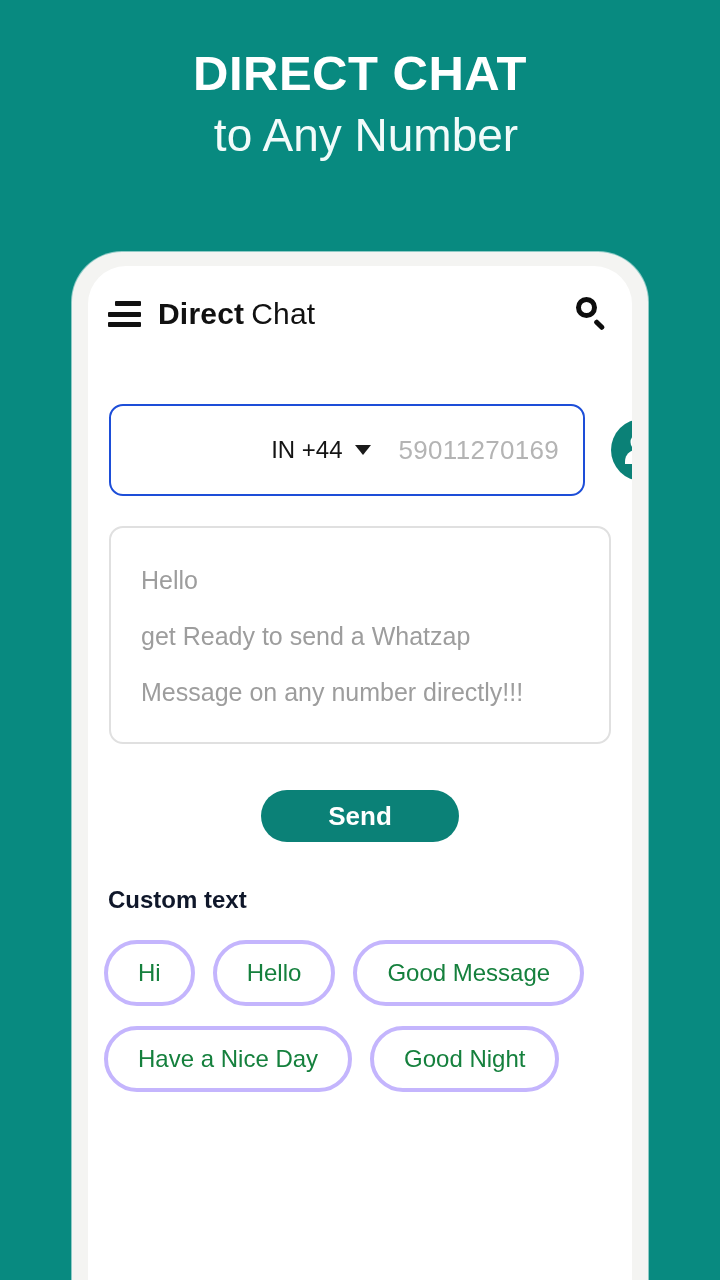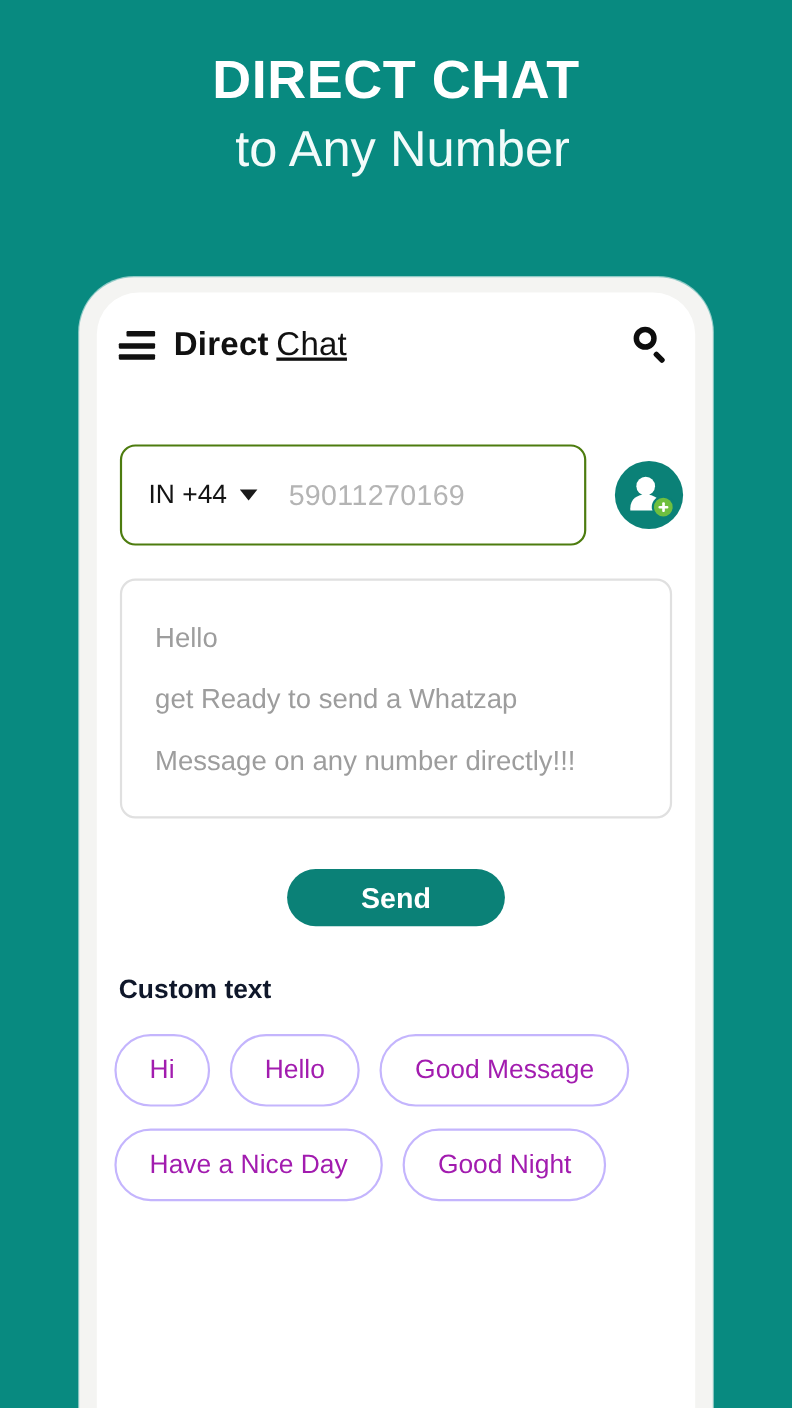--- a/index.html
+++ b/index.html
@@ -99,21 +99,21 @@
   .hamburger i:nth-child(2) { width: 33px; }
   .hamburger i:nth-child(3) { width: 33px; }
 
   .app-title {
     font-size: 30px;
     color: #111111;
     letter-spacing: 0.2px;
     white-space: nowrap;
   }
   .app-title .t-bold { font-weight: 700; }
-  .app-title .t-light { font-weight: 400; margin-left: 7px; text-decoration: underline; }
+  .app-title .t-light { font-weight: 400; margin-left: 7px; }
 
   .search-icon {
     margin-left: auto;
     width: 36px;
     height: 36px;
     position: relative;
     cursor: pointer;
   }
   .search-icon .ring {
     position: absolute;
@@ -144,29 +144,30 @@
 
   
   .phone-row {
     display: flex;
     align-items: center;
     margin-top: 42px;
     padding: 0 21px 0 21px;
   }
   .phone-input-box {
     flex: 0 0 auto;
-    width: 424px;
+    width: 476px;
     height: 92px;
-    border: 2px solid #4d7c0f;
+    border: 2px solid #1d4ed8;
     border-radius: 14px;
     background: #ffffff;
     display: flex;
     align-items: center;
     padding: 0 24px;
     box-sizing: border-box;
+    justify-content: flex-end;
   }
   .cc-select {
     display: flex;
     align-items: center;
     cursor: pointer;
     white-space: nowrap;
   }
   .cc-code {
     font-size: 24px;
     color: #141414;
@@ -246,24 +247,24 @@
     color: #0f172a;
   }
   .chip-rows { margin: 26px 0 0 16px; }
   .chip-row {
     display: flex;
     align-items: center;
     margin-bottom: 20px;
   }
   .chip {
     height: 66px;
-    border: 2px solid #c4b5fd;
+    border: 4px solid #c4b5fd;
     border-radius: 33px;
     background: #ffffff;
-    color: #a21caf;
+    color: #15803d;
     font-size: 24px;
     display: flex;
     align-items: center;
     justify-content: center;
     padding: 0 30px;
     margin-right: 18px;
     box-sizing: border-box;
     white-space: nowrap;
     cursor: pointer;
   }

